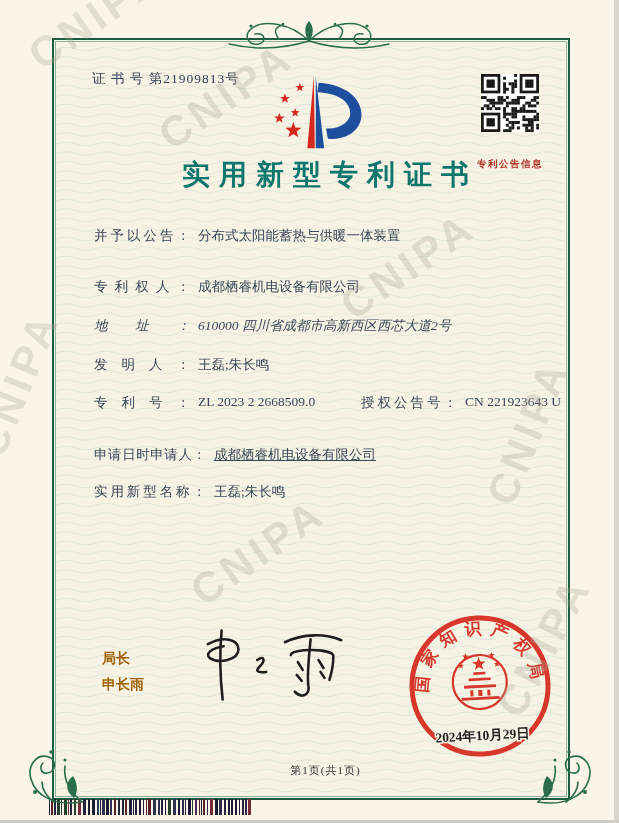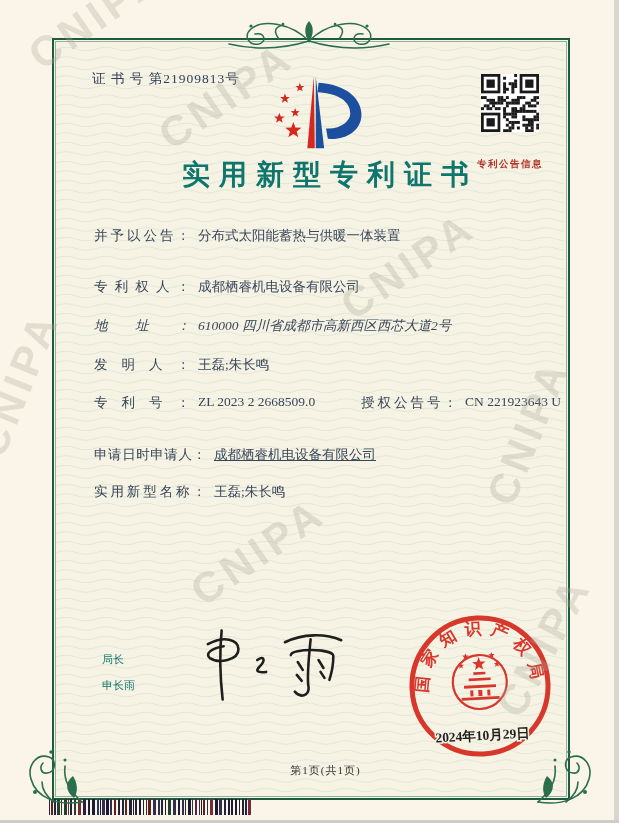--- a/index.html
+++ b/index.html
@@ -42,22 +42,22 @@
   .lbl-wide{width:112px;}
   .val{margin-left:8px;}
   .v1{display:inline-block;width:163px;margin-left:8px;}
   .lbl2{display:inline-block;width:96px;text-align:justify;text-align-last:justify;vertical-align:top;}
 
   .decree{position:absolute;left:70px;top:560px;width:482px;font-size:13px;line-height:22px;
           color:#3a3a3a;font-style:italic;text-align:justify;letter-spacing:.4px;}
   .decree .line{display:block;}
   .decree .indent{text-indent:2em;}
 
-  .director{position:absolute;left:86px;top:646px;font-size:11px;font-weight:normal;
-            color:#0f766e;line-height:26px;font-style:normal;}
+  .director{position:absolute;left:86px;top:646px;font-size:14px;font-weight:bold;
+            color:#a16207;line-height:26px;font-style:normal;}
   .signature{position:absolute;left:178px;top:622px;}
   .seal{position:absolute;left:384px;top:606px;transform:rotate(-3deg);}
 
   .page-num{position:absolute;left:0;top:763px;width:619px;text-align:center;
             font-size:11px;color:#333;letter-spacing:1px;}
   .barcode{position:absolute;left:33px;top:799px;}
 </style>
 </head>
 <body>
 

